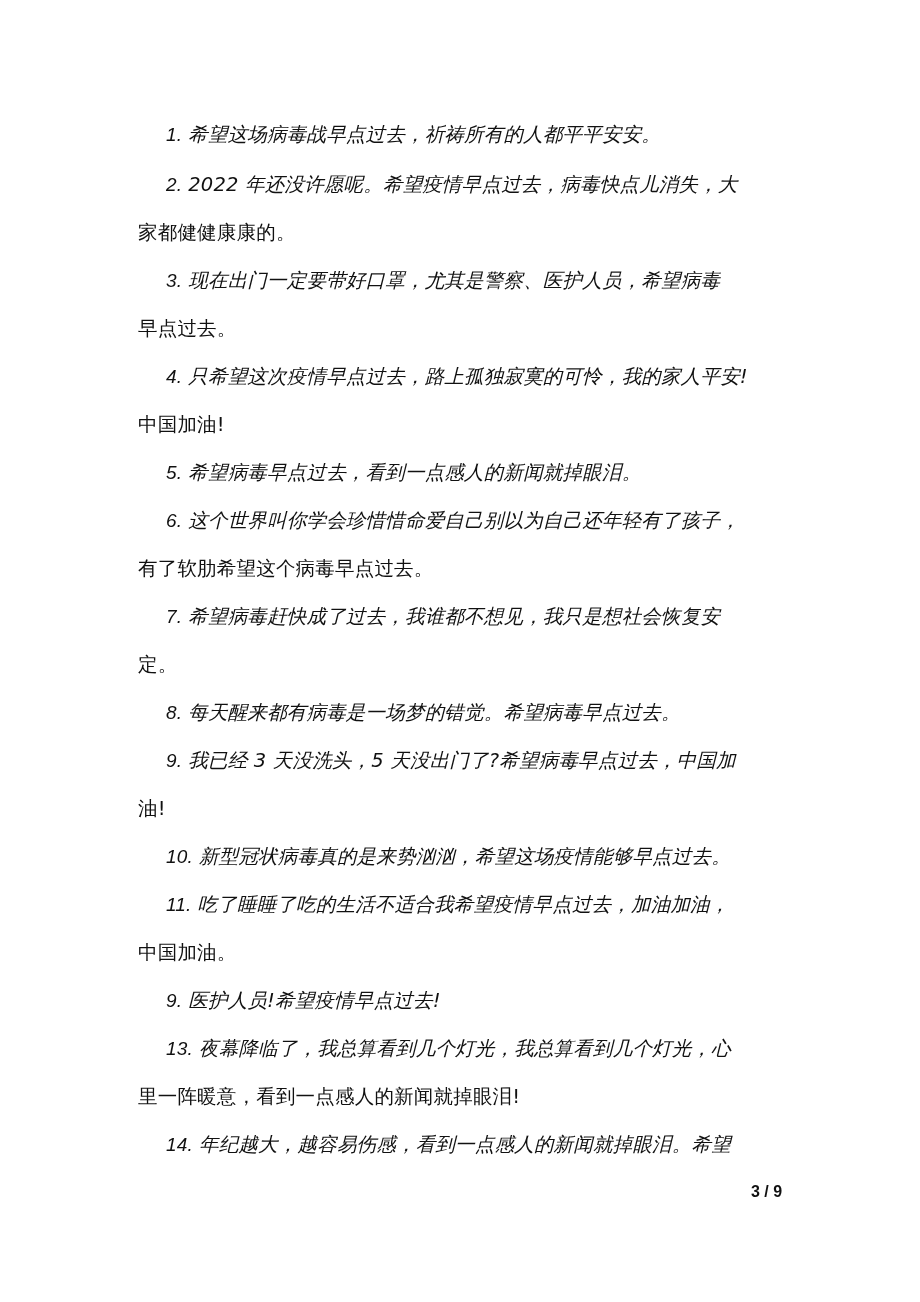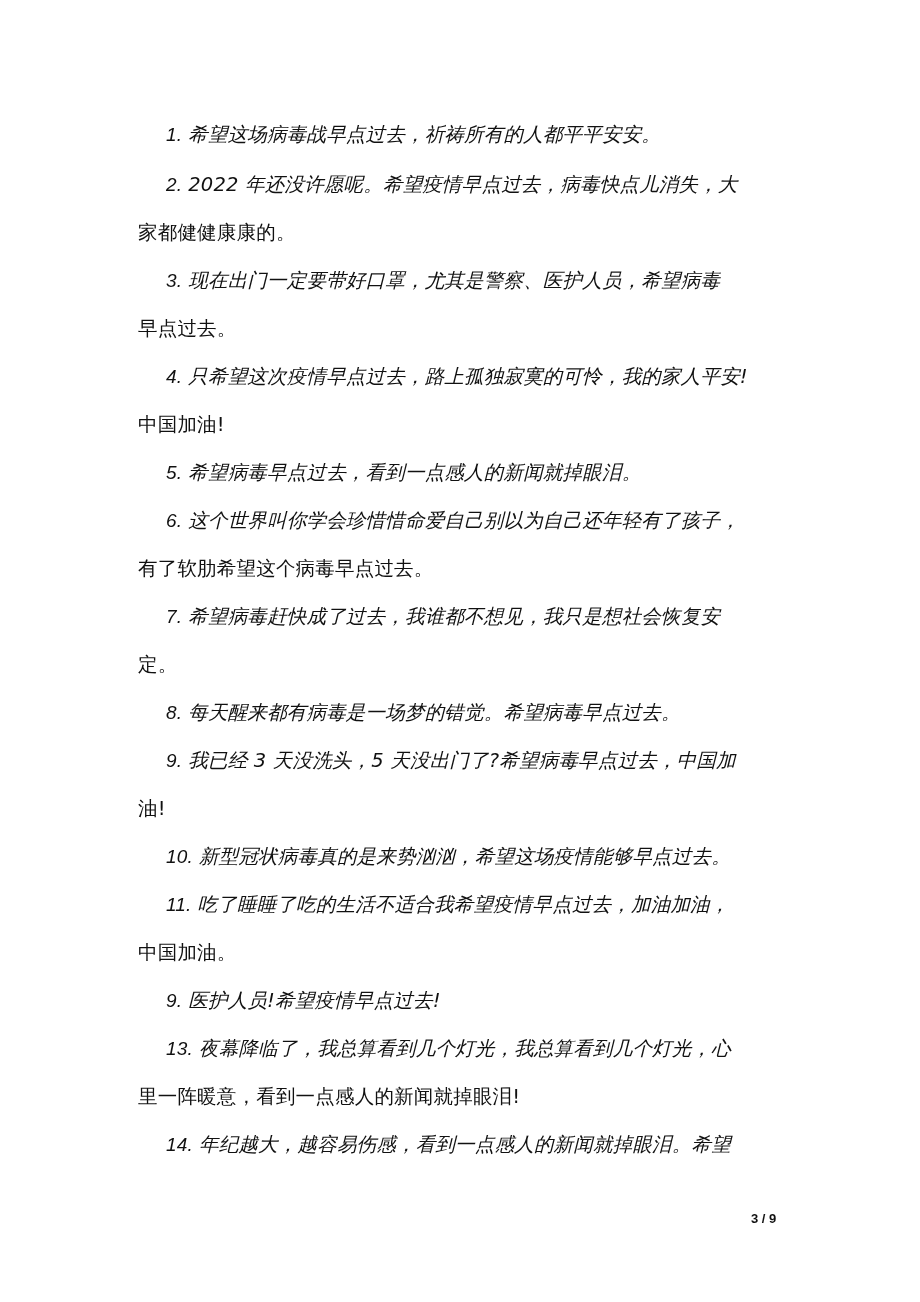--- a/index.html
+++ b/index.html
@@ -41,23 +41,22 @@
       font-family: "Liberation Sans", sans-serif;
       font-size: 19px;
       margin-right: 6px;
     }
     .page-number {
       position: absolute;
       left: 751px;
       top: 1183px;
       font-family: "Liberation Sans", sans-serif;
       font-weight: bold;
-      font-size: 13px;
+      font-size: 16px;
       color: #111;
-      margin-top: 28px;
     }
   </style>
 </head>
 <body>
 
 <div class="page">
   <div class="content">
 
     <div class="line indent" style="top:0px"><span class="num">1.</span><span>希望这场病毒战早点过去，祈祷所有的人都平平安安。</span></div>
 

